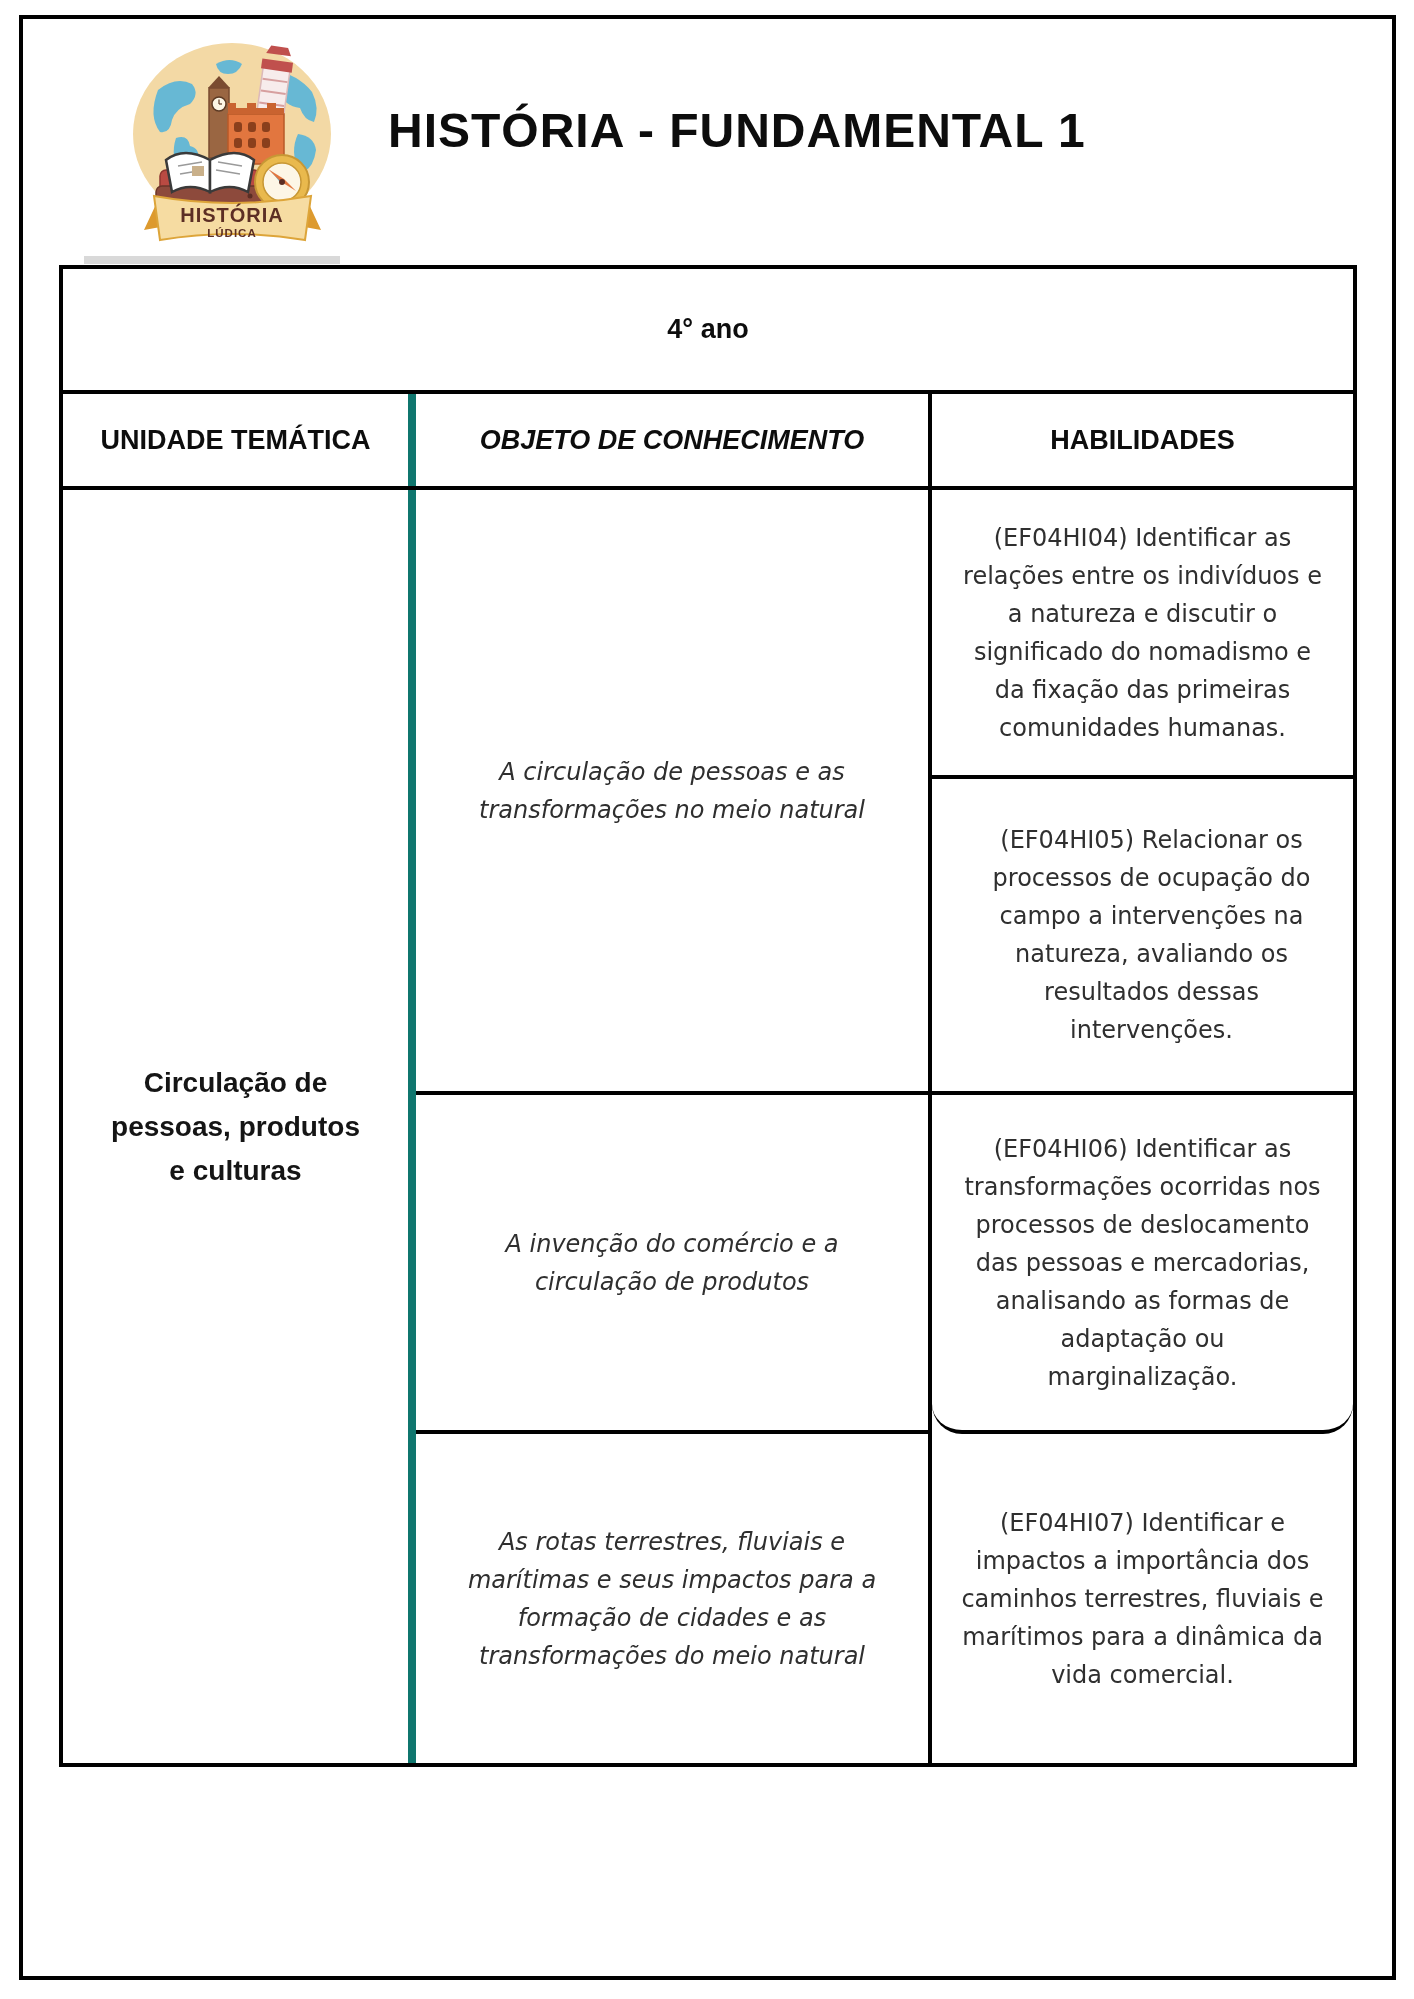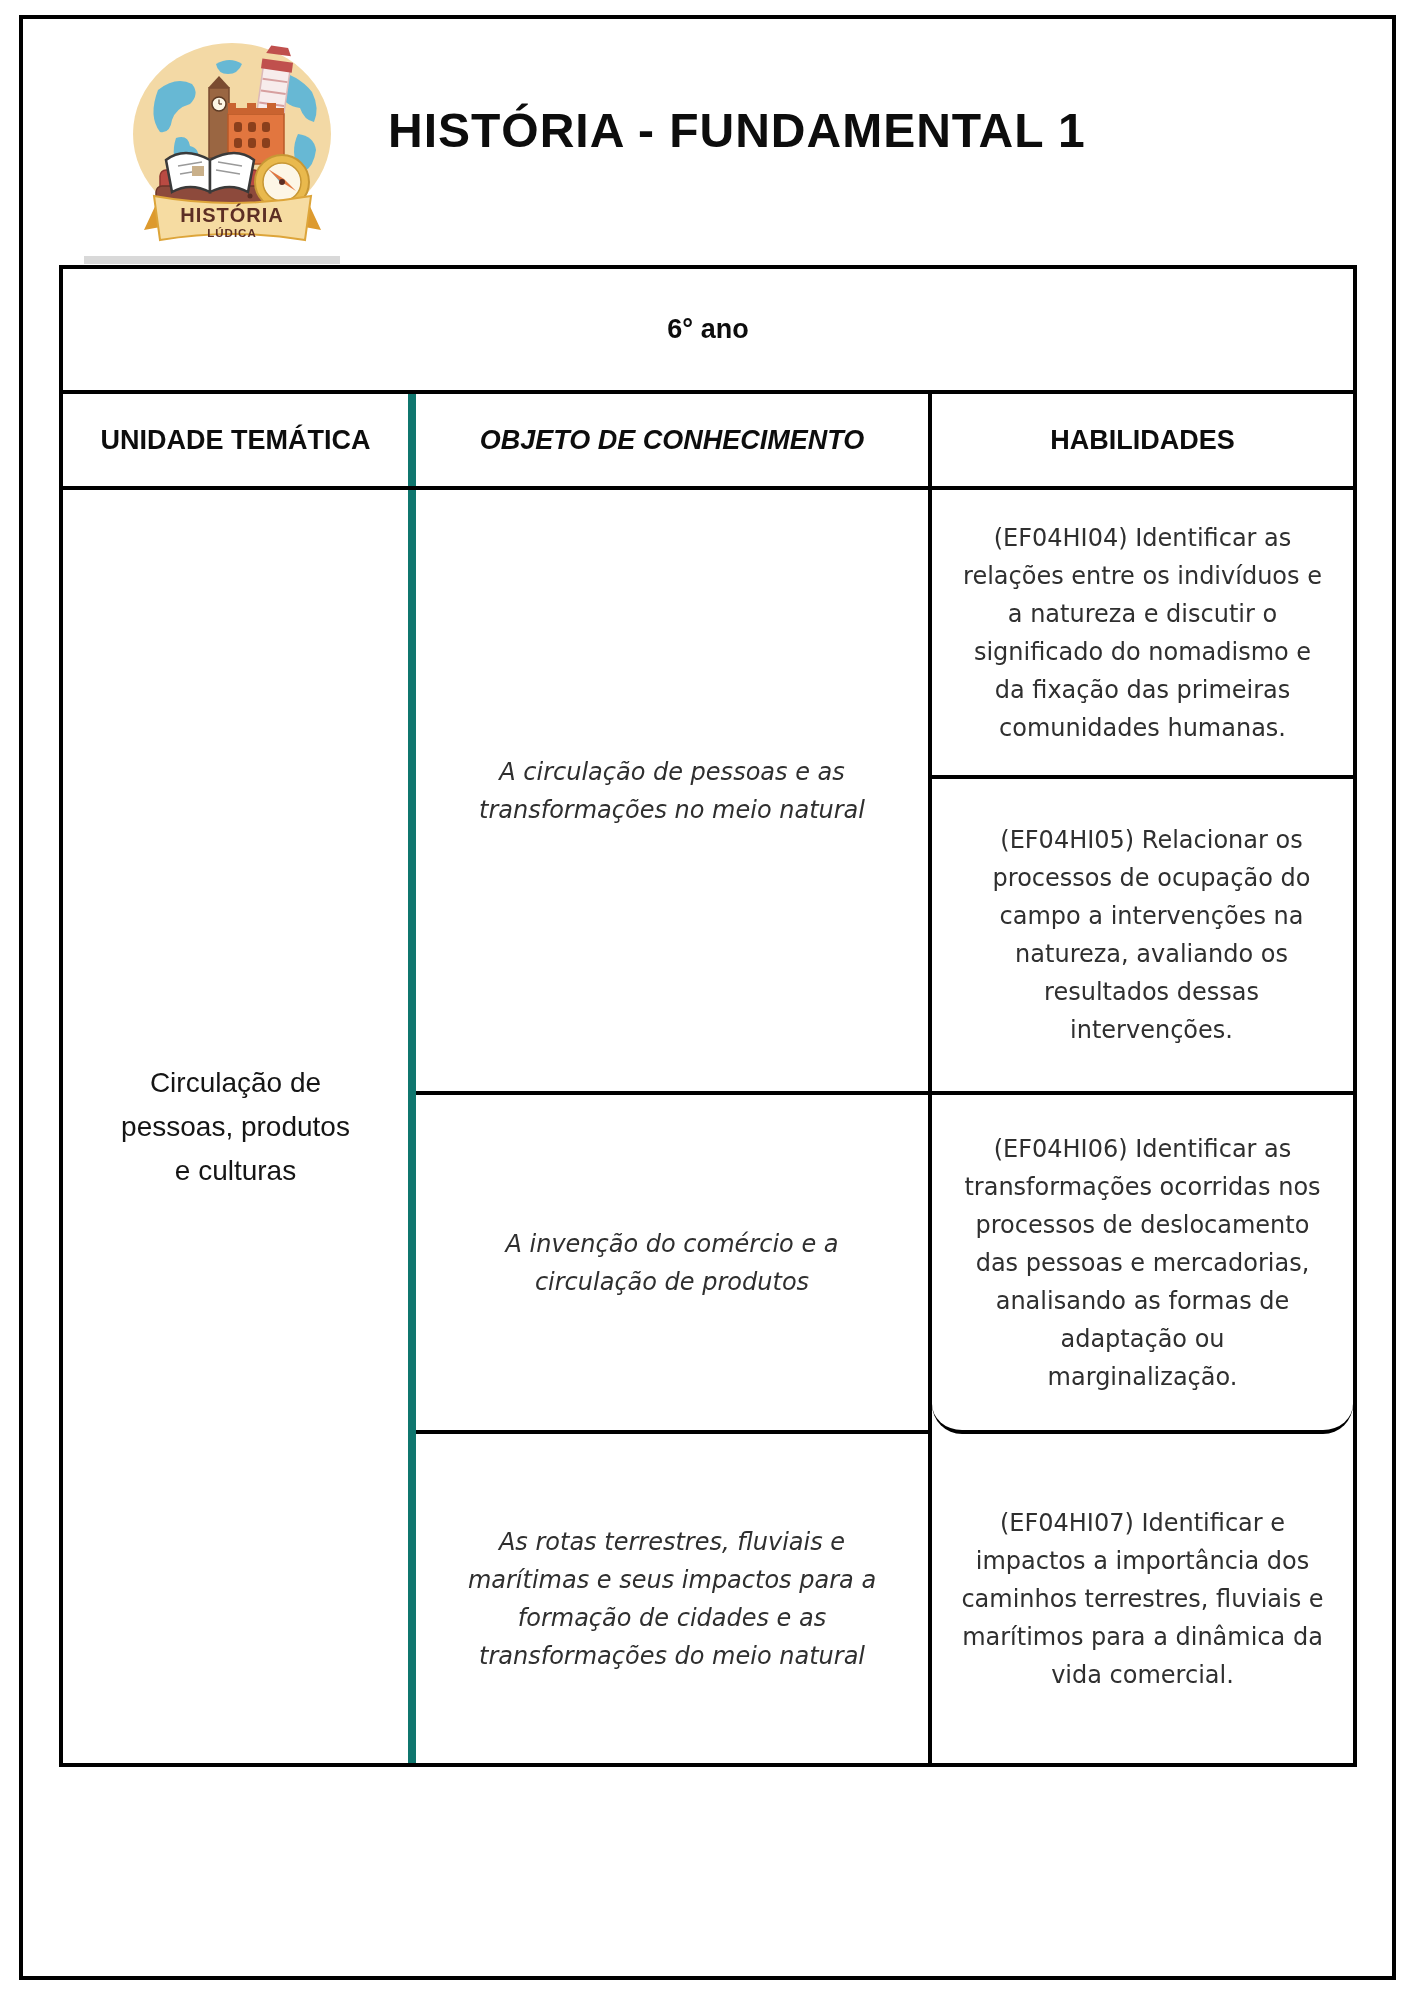--- a/index.html
+++ b/index.html
@@ -42,21 +42,21 @@
     color:#0d0d0d; text-align:center;
   }
   .vstack { display:flex; flex-direction:column; }
   .cell {
     display:flex; align-items:center; justify-content:center;
     text-align:center; white-space:pre-line; padding:8px 14px;
   }
   .unidade-cell {
     height:100%;
     font-family:"Liberation Sans", sans-serif;
-    font-size:28px; font-weight:400; line-height:44px; color:#151515;
+    font-size:28px; font-weight:700; line-height:44px; color:#151515;
   }
   .objeto-cell { font-size:24px; line-height:38px; color:#2f2f2f; }
   .hab-cell   { font-size:24px; line-height:38px; color:#2f2f2f; }
   .bb { border-bottom:4px solid #000; }
   .o1 { height:605px; } .o2 { height:339px; } .o3 { flex:1; }
   .h1 { height:289px; } .h2 { height:316px;padding-left:32px; } .h3 { height:339px;border-radius:30px; } .h4 { flex:1; }
   svg text { font-family:"Liberation Sans", sans-serif; }
 </style>
 </head>
 <body>
@@ -144,21 +144,21 @@
     </g>
   </svg>
 </div>
 <div class="logo-strip"></div>
 
 <div class="page-title">HISTÓRIA - FUNDAMENTAL 1</div>
 
 <div class="curr-table">
 
   <div class="t-row1">
-    <span class="year-text">6° ano</span>
+    <span class="year-text">4° ano</span>
   </div>
 
   <div class="t-row2">
     <div class="c1 hcell">UNIDADE TEMÁTICA</div>
     <div class="c2 hcell">OBJETO DE CONHECIMENTO</div>
     <div class="c3 hcell">HABILIDADES</div>
   </div>
 
   <div class="t-body">
 

